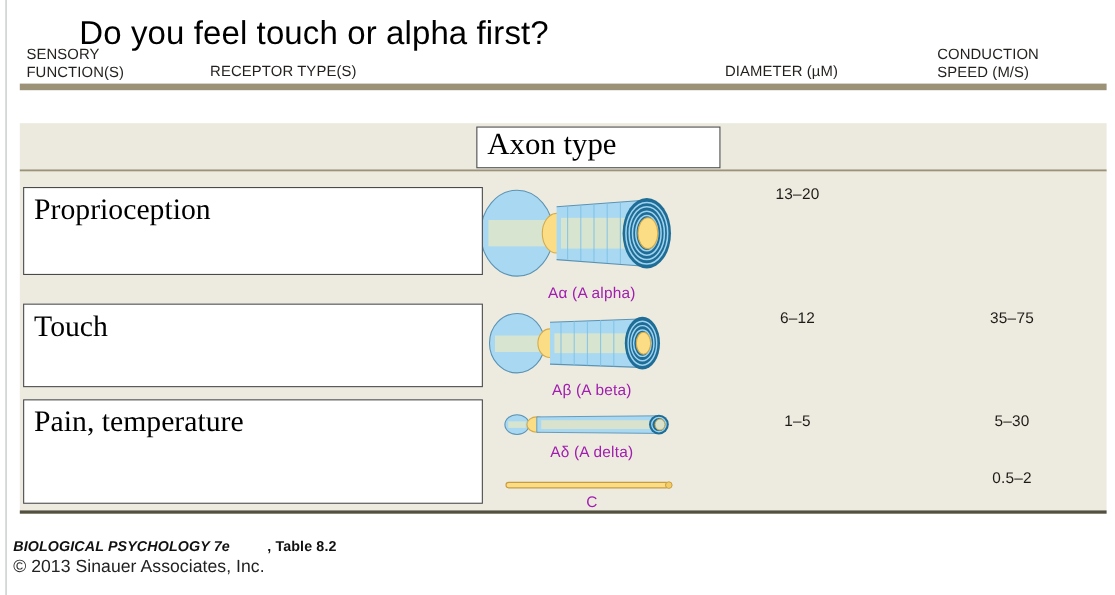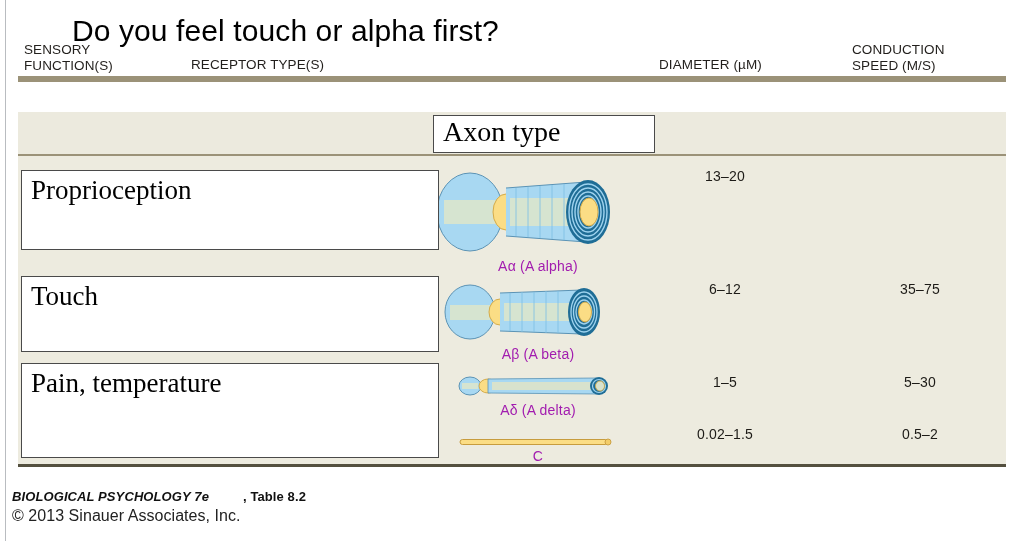--- a/index.html
+++ b/index.html
@@ -220,21 +220,20 @@
   <div class="axlabel" style="top:448px;">C</div>
 
   <div class="num col-dia" style="top:168px;">13–20</div>
 
   <div class="num col-dia" style="top:281px;">6–12</div>
   <div class="num col-spd" style="top:281px;">35–75</div>
 
   <div class="num col-dia" style="top:374px;">1–5</div>
   <div class="num col-spd" style="top:374px;">5–30</div>
 
-  <div class="num col-dia" style="top:426px;">0.02–1.5</div>
   <div class="num col-spd" style="top:426px;">0.5–2</div>
 
   <div class="obox obox-axon">
     <span>Axon type</span>
   </div>
 
   <div class="obox obox-r2">
     <span>Touch</span>
   </div>
 

